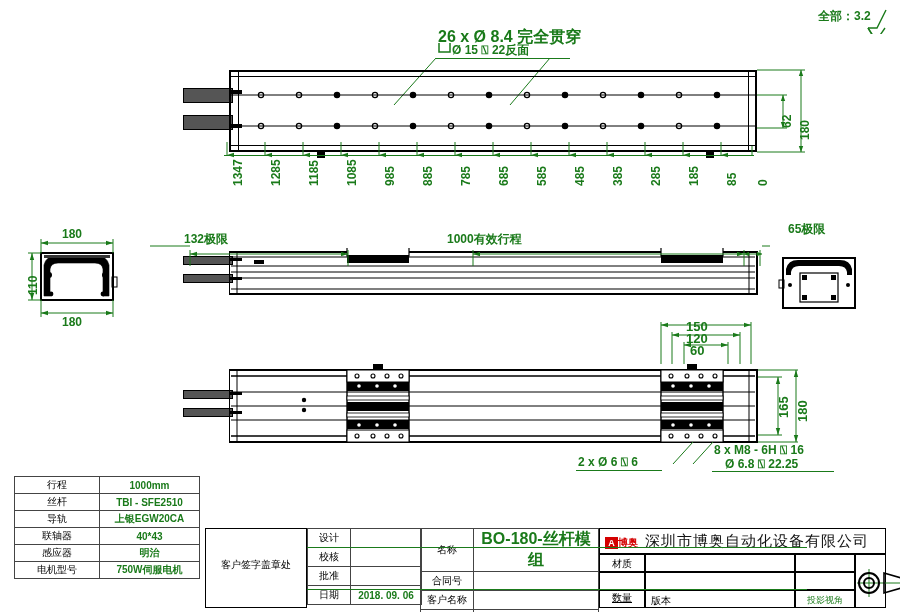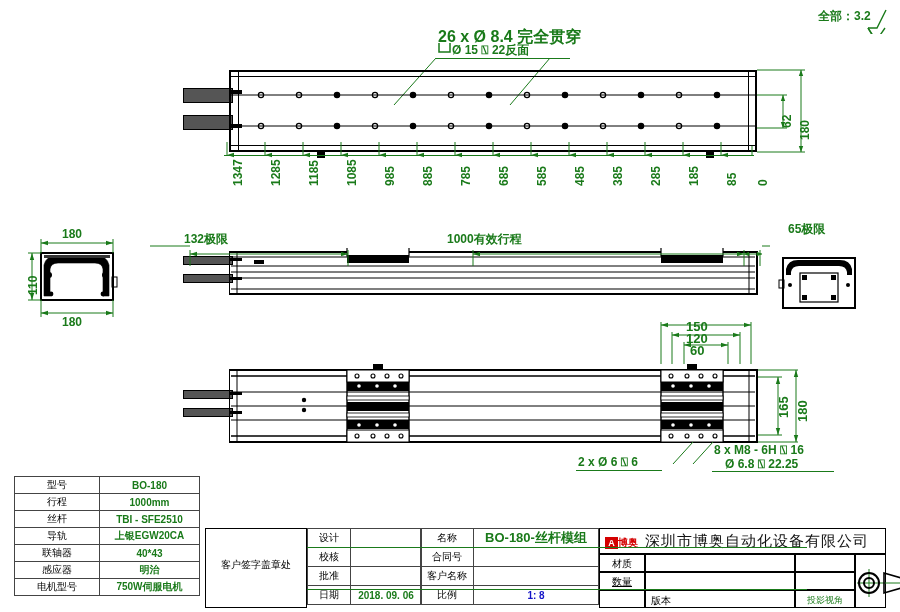--- a/index.html
+++ b/index.html
@@ -374,24 +374,20 @@
   </svg>
   <div class="note" style="left:578px;top:455px;font-size:12px;">2 x Ø 6 ⍂ 6</div>
   <div class="gline" style="left:576px;top:470px;width:86px;height:1px;"></div>
   <div class="note" style="left:714px;top:443px;font-size:12px;">8 x M8 - 6H ⍂ 16</div>
   <div class="note" style="left:725px;top:457px;font-size:12px;">Ø 6.8 ⍂ 22.25</div>
   <div class="gline" style="left:712px;top:471px;width:122px;height:1px;"></div>
 
   <table class="spec" style="left:14px;top:476px;">
       <tbody id="spec-body">
         <tr>
-          <td class="lbl">型号</td>
-          <td class="val">BO-180</td>
-        </tr>
-        <tr>
           <td class="lbl">行程</td>
           <td class="val">1000mm</td>
         </tr>
         <tr>
           <td class="lbl">丝杆</td>
           <td class="val">TBI - SFE2510</td>
         </tr>
         <tr>
           <td class="lbl">导轨</td>
           <td class="val">上银EGW20CA</td>
@@ -434,21 +430,21 @@
             <td class="k" style="width: 38px;">日期</td>
             <td class="g" style="width: 66px;">2018. 09. 06</td>
           </tr>
         </tbody>
     </table>
 
     <table class="tb" style="left:215px;top:0;">
       <tbody id="info-body">
           <tr>
             <td class="k" style="width: 48px;">名称</td>
-            <td class="g" style="width: 120px; font-size: 13px;">BO-180-丝杆模组</td>
+            <td class="g" style="width: 120px; font-size: 16px;">BO-180-丝杆模组</td>
           </tr>
           <tr>
             <td class="k" style="width: 48px;">合同号</td>
             <td class="g" style="width: 120px;"></td>
           </tr>
           <tr>
             <td class="k" style="width: 48px;">客户名称</td>
             <td class="g" style="width: 120px;"></td>
           </tr>
           <tr>
@@ -461,21 +457,21 @@
     <div class="blk" style="left:394px;top:0;width:287px;height:26px;"></div>
     <div class="abs" style="left:400px;top:5px;">
       <span class="logo">A</span><span class="logo2">博奥</span>
     </div>
     <div class="abs co" style="left:440px;top:4px;">深圳市博奥自动化设备有限公司</div>
     <div class="blk" style="left:394px;top:26px;width:46px;height:18px;"></div>
     <div class="abs" style="left:394px;top:29px;width:46px;text-align:center;font-size:10px;">材质</div>
     <div class="blk" style="left:440px;top:26px;width:150px;height:18px;"></div>
     <div class="blk" style="left:590px;top:26px;width:60px;height:18px;"></div>
     <div class="blk" style="left:394px;top:44px;width:46px;height:18px;"></div>
-    <div class="abs" style="left:394px;top:47px;width:46px;text-align:center;font-size:10px;text-decoration:underline;">数量</div>
+    <div class="abs" style="left:394px;top:63px;width:46px;text-align:center;font-size:10px;text-decoration:underline;">数量</div>
     <div class="blk" style="left:440px;top:44px;width:150px;height:18px;"></div>
     <div class="blk" style="left:590px;top:44px;width:60px;height:18px;"></div>
     <div class="blk" style="left:394px;top:62px;width:46px;height:18px;"></div>
     <div class="abs" style="left:382px;top:65px;width:70px;text-align:center;font-size:9px;margin-top:30px;">共  张  第  张</div>
     <div class="blk" style="left:440px;top:62px;width:150px;height:18px;"></div>
     <div class="abs" style="left:446px;top:66px;font-size:10px;">版本</div>
     <div class="blk" style="left:590px;top:62px;width:60px;height:18px;"></div>
     <div class="abs" style="left:590px;top:66px;width:60px;text-align:center;font-size:9px;color:#1a7a1a;">投影视角</div>
     <div class="blk" style="left:650px;top:26px;width:31px;height:54px;"></div>
     <svg class="abs" style="left:648px;top:38px;" width="60" height="34">

